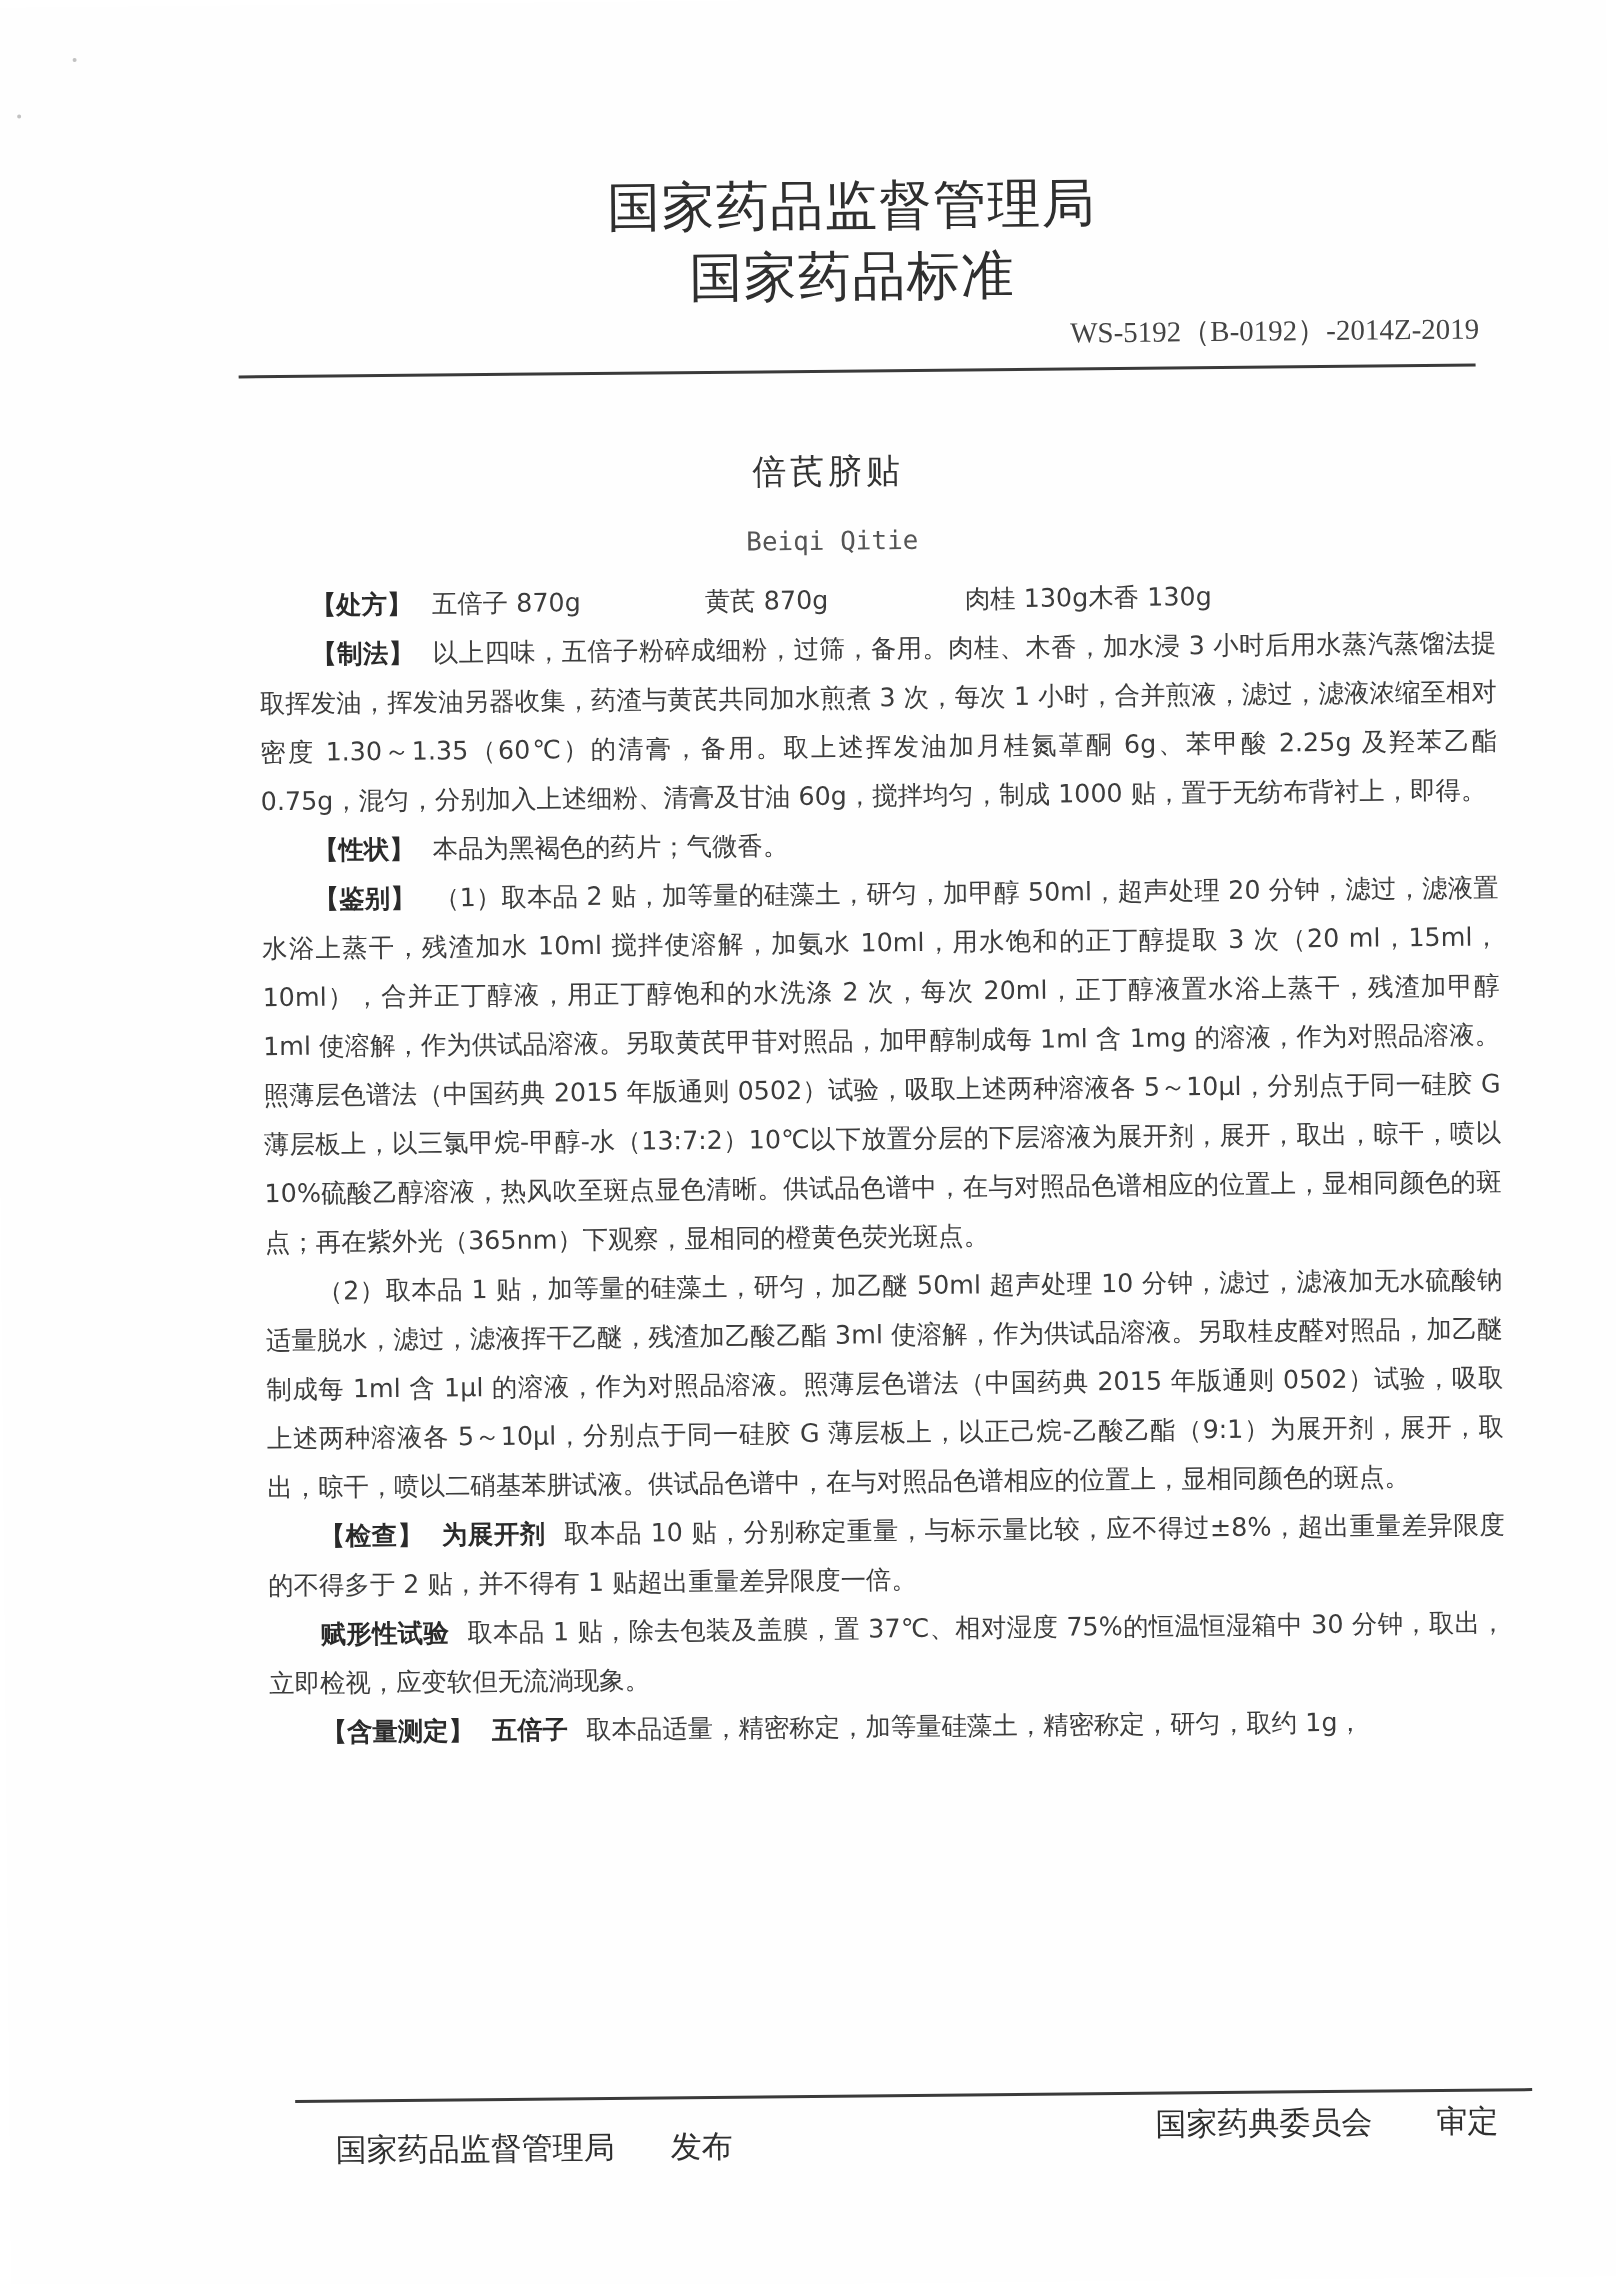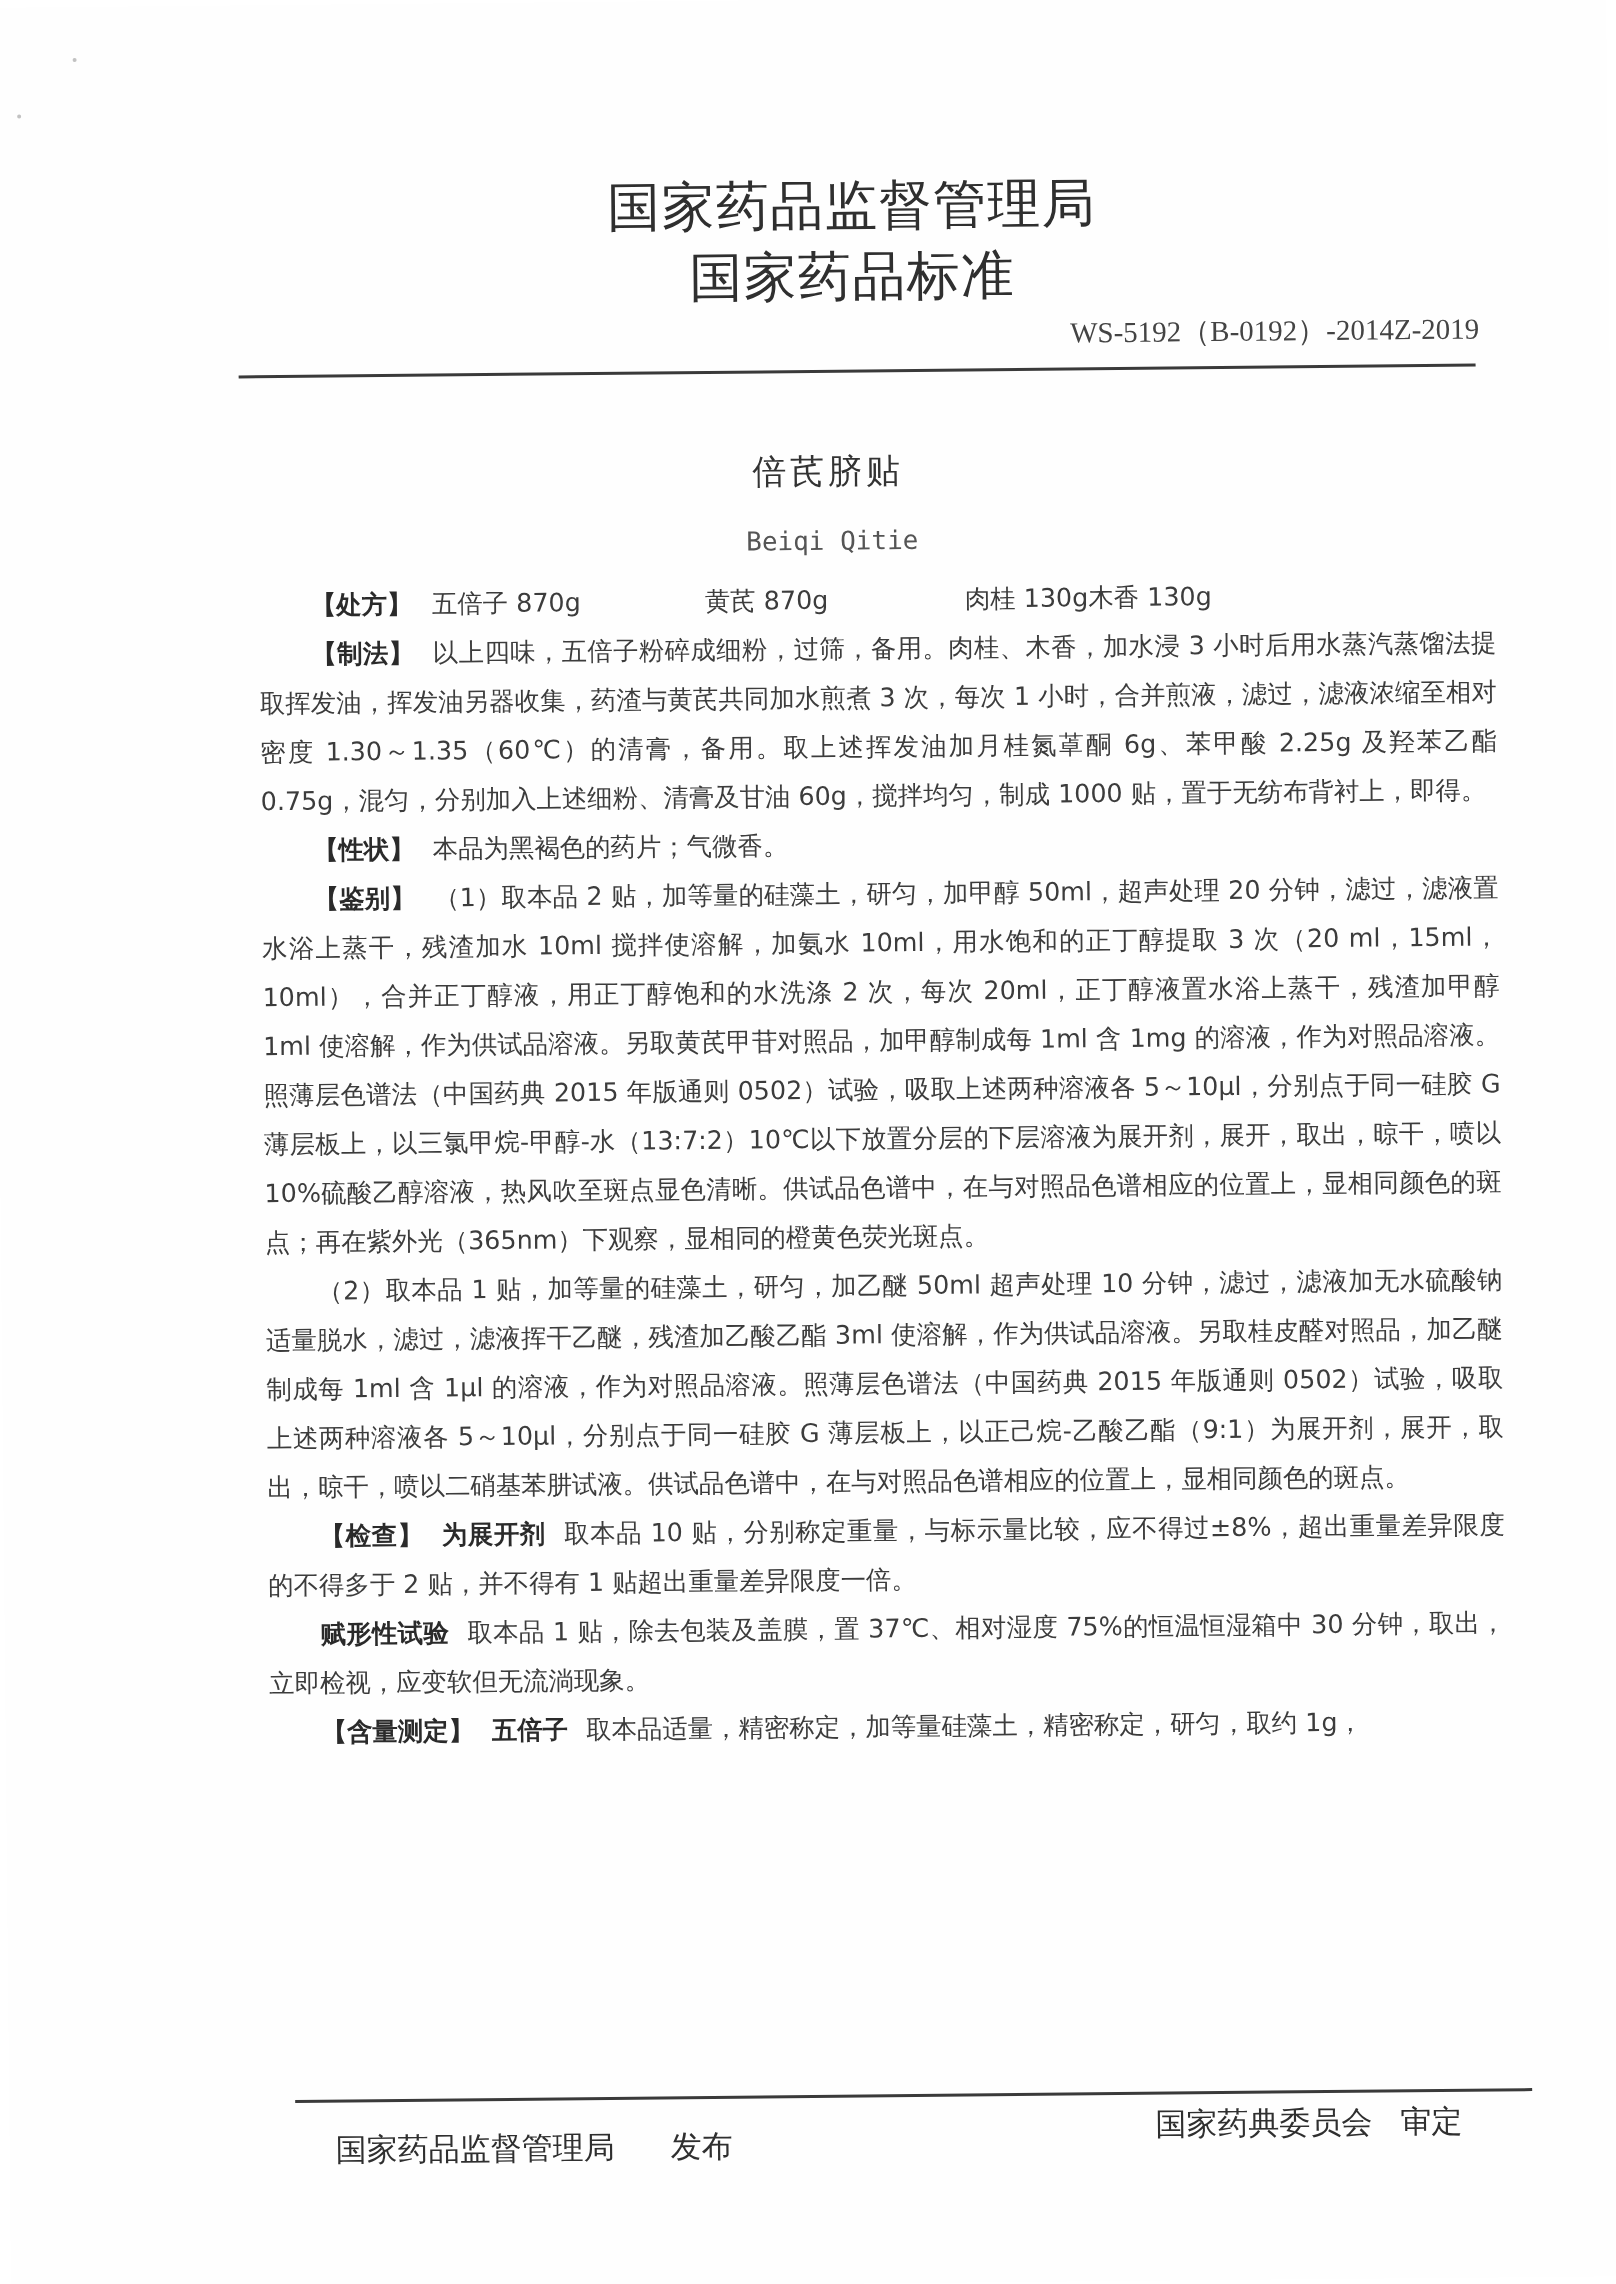--- a/index.html
+++ b/index.html
@@ -35,21 +35,21 @@
   .rx-row .sec-label { margin-right: 19.5px; }
   .rx-row .rx-item:nth-of-type(1) { width: 306px; }
   .rx-row .rx-item:nth-of-type(2) { width: 273px; }
   .rx-row .rx-item:nth-of-type(3) { width: 260px; }
   .gap { display: inline-block; width: 18px; }
   .footer { position: absolute; top: 2107px; left: 0; width: 1617px; height: 78px;
             font-family: "DejaVu Sans", "Liberation Sans", sans-serif; color: #2f2f2f; font-size: 31px; }
   .footer .left { position: absolute; left: 326px; top: 18px; }
   .footer .left .verb { margin-left: 56px; }
   .footer .right { position: absolute; left: 1146px; top: 0px; }
-  .footer .right .verb { margin-left: 28px; }
+  .footer .right .verb { margin-left: 64px; }
   .dust { position: absolute; width: 3.9px; height: 3.9px; border-radius: 50%; background: #999; opacity: .6; }
 </style>
 </head>
 <body>
 
 <div class="page">
 
   <div class="dust" style="left:83px;top:51px;"></div>
   <div class="dust" style="left:27px;top:107px;"></div>
 

